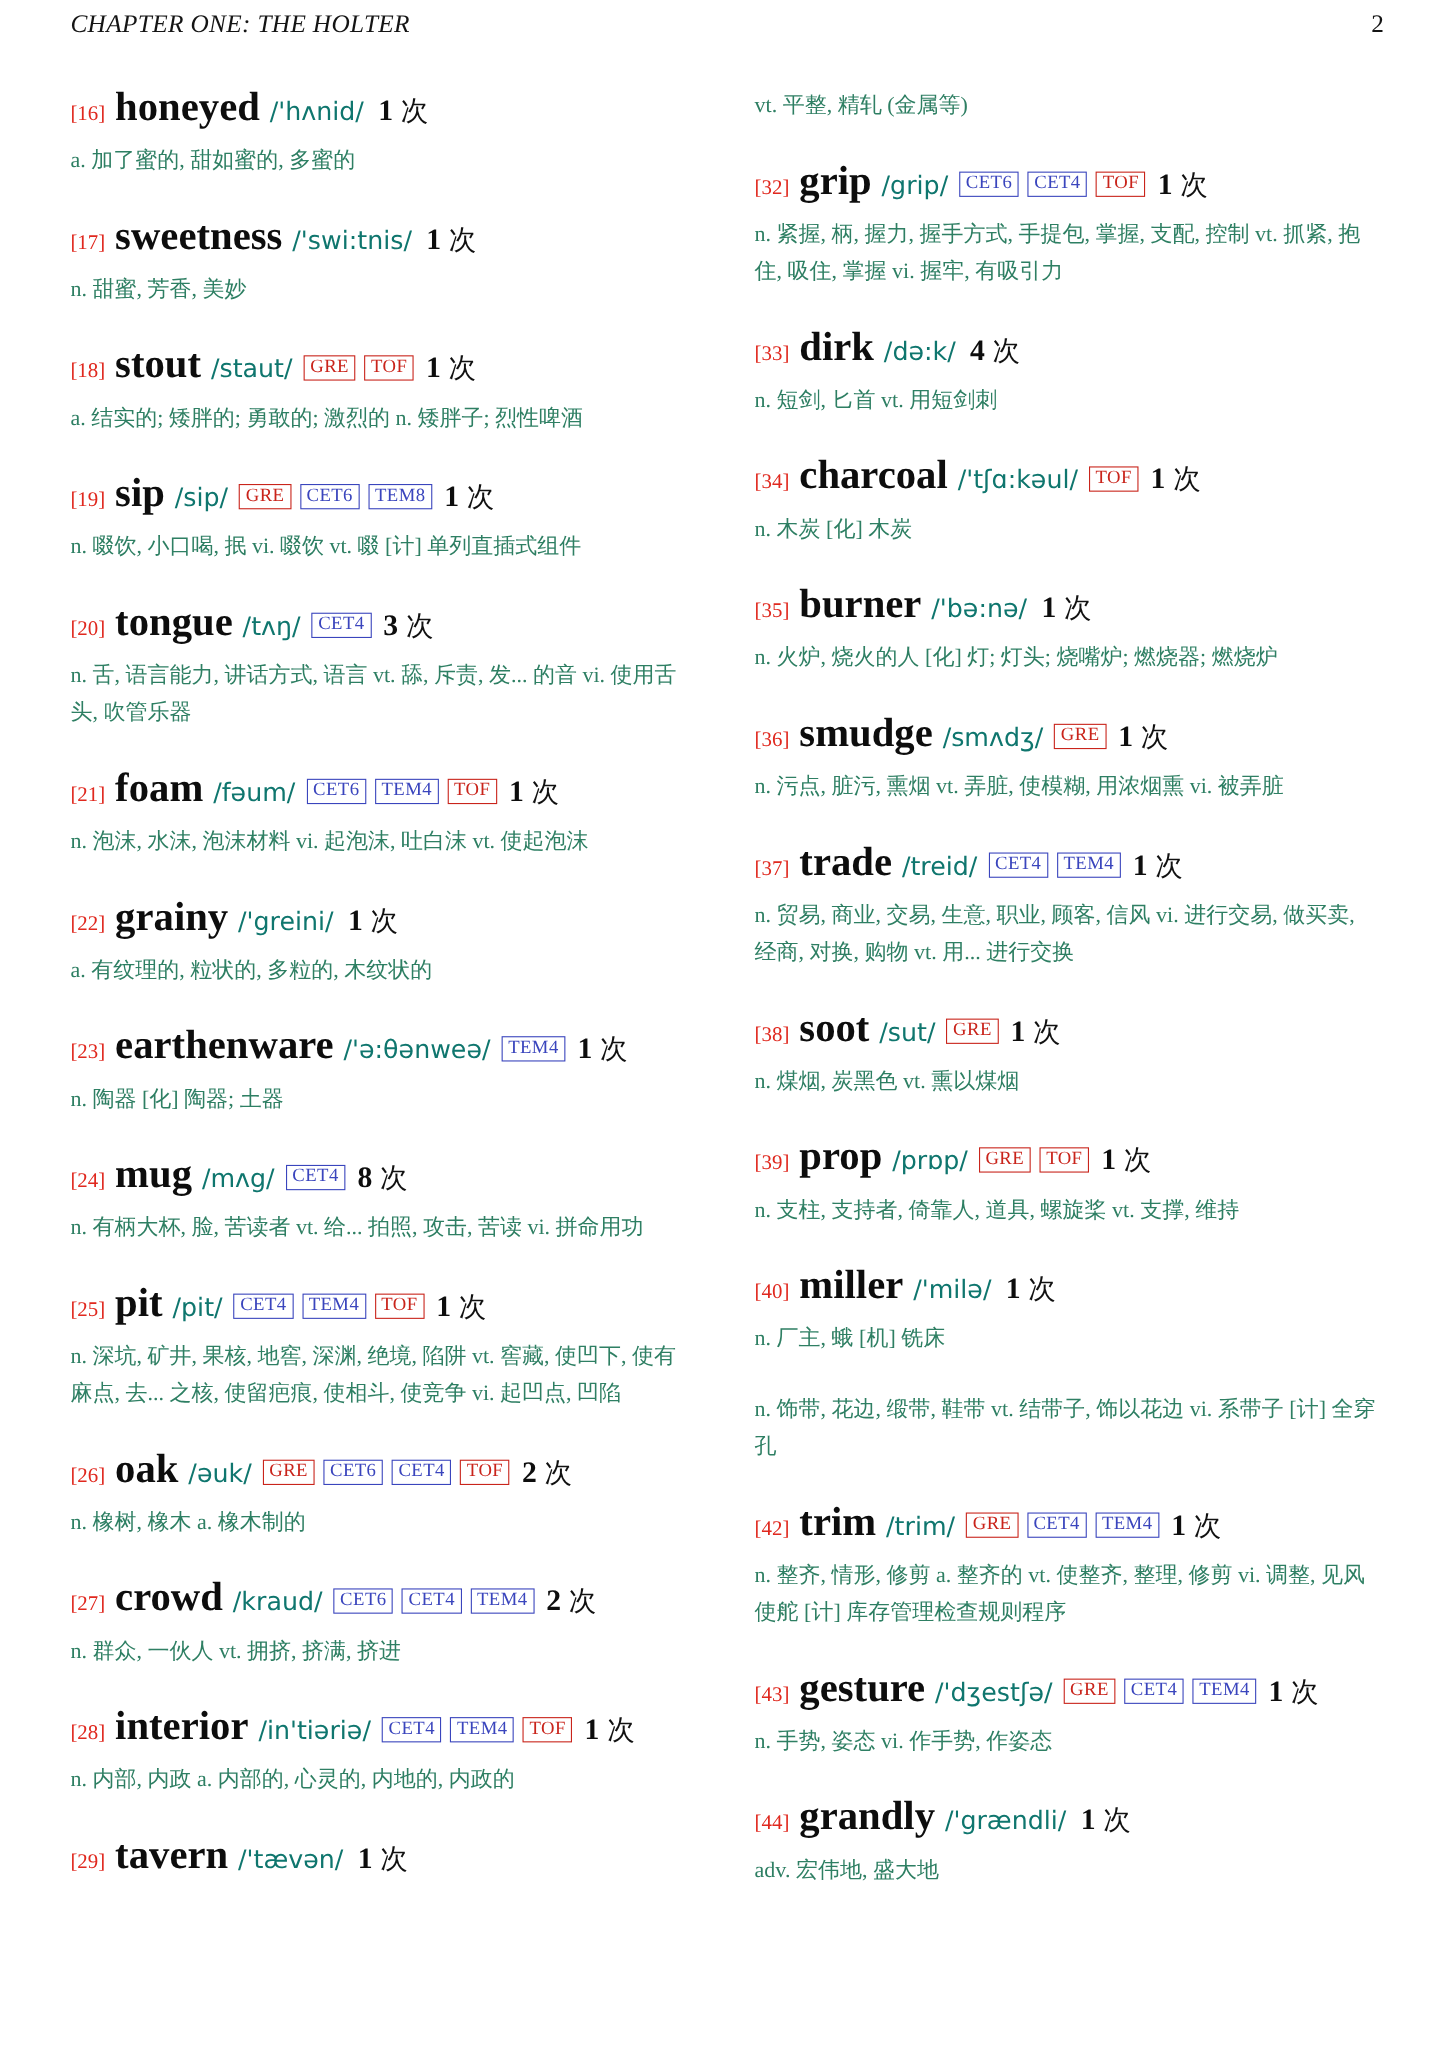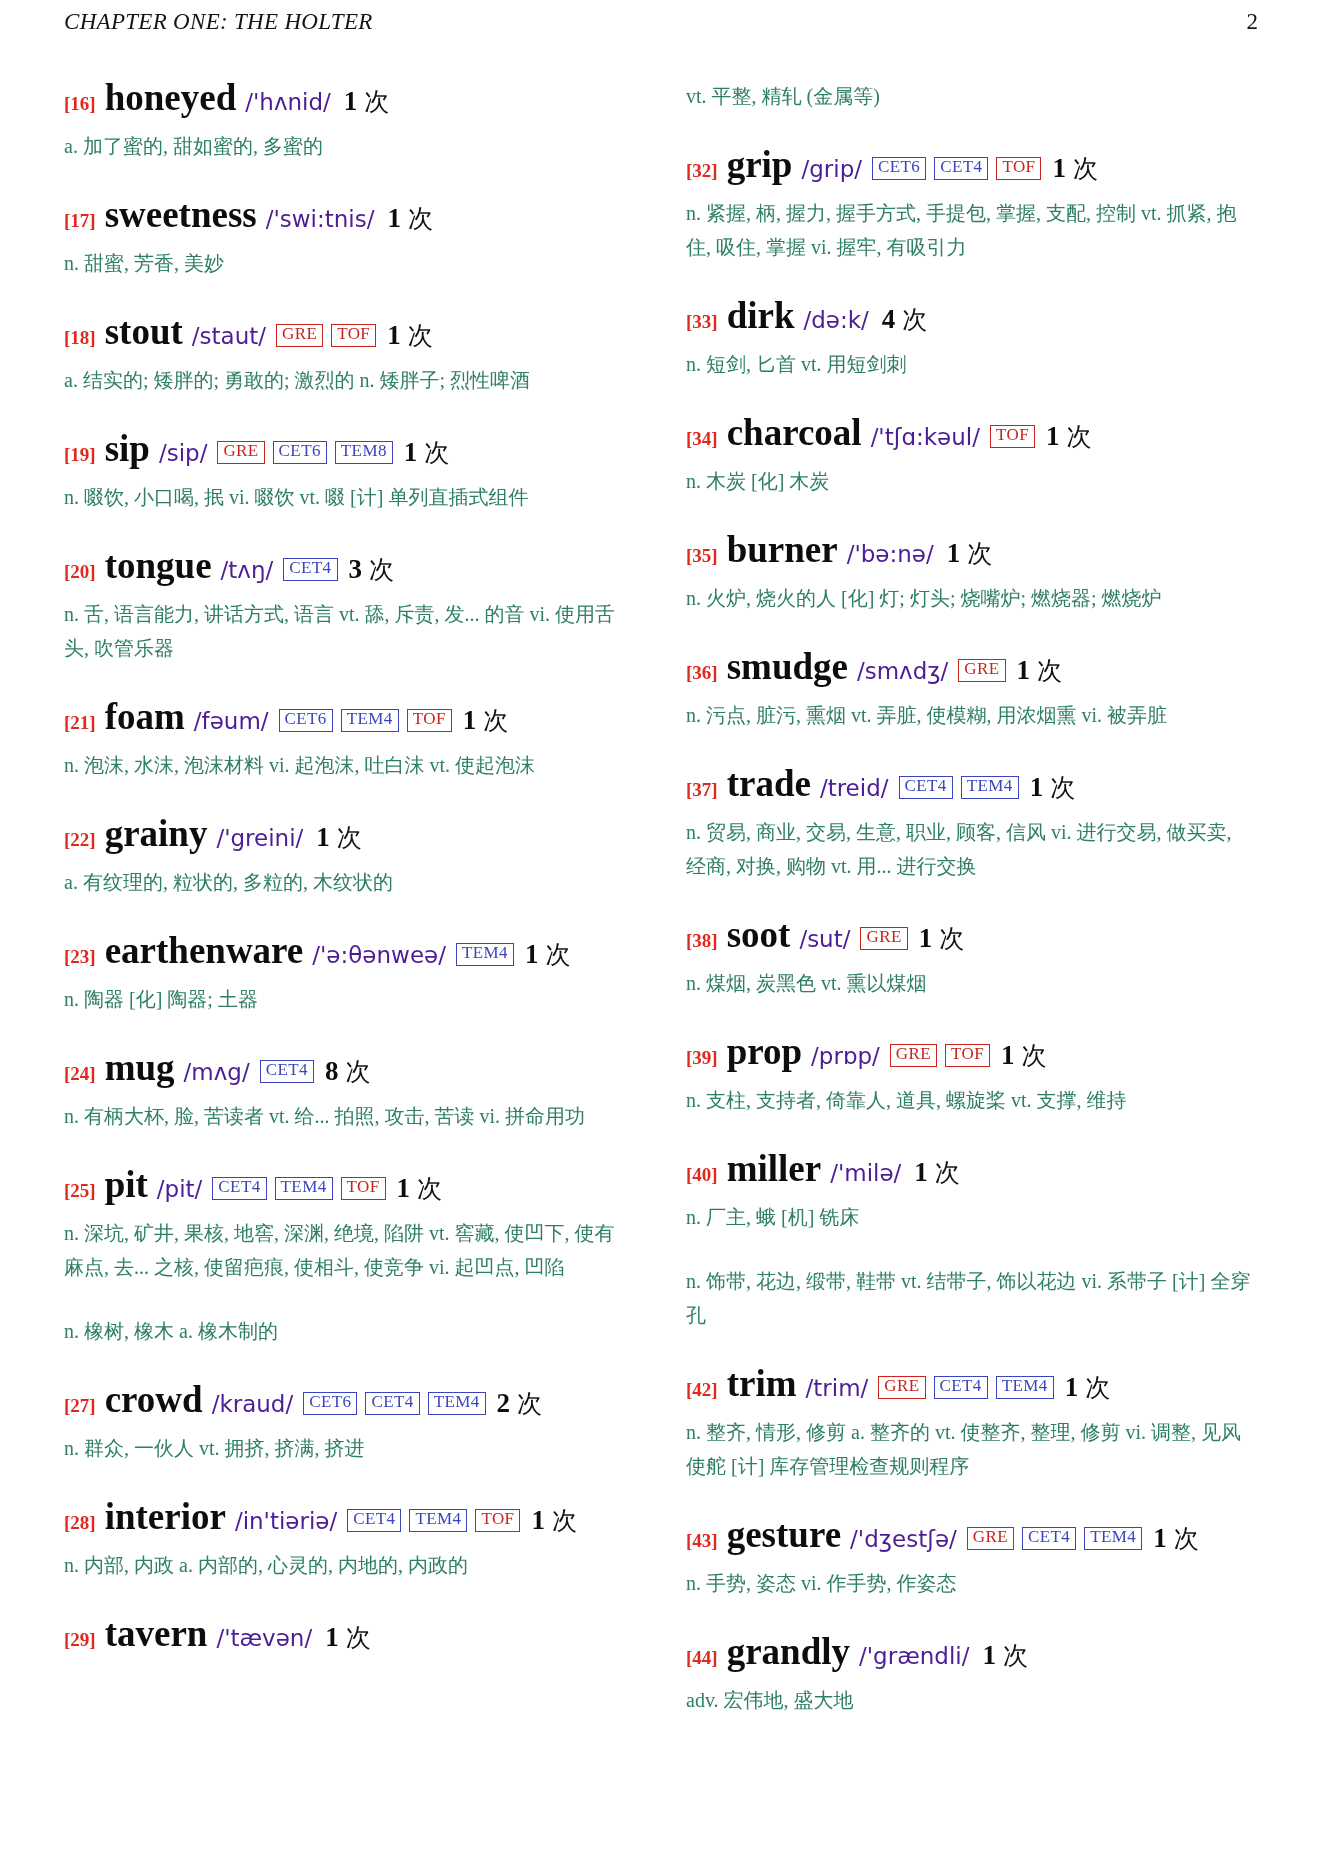--- a/index.html
+++ b/index.html
@@ -45,33 +45,33 @@
   .entry { margin-bottom: 30px; }
   .headline {
     font-size: 37px;
     font-weight: 700;
     line-height: 44px;
     white-space: nowrap;
     color: #0d0d0d;
   }
   .num {
     font-size: 19px;
-    font-weight: 700;
+    font-weight: 400;
     color: var(--num-red, #e0281e);
     margin-right: 9px;
   }
   .word {
     font-weight: 700;
     color: #0d0d0d;
   }
   .phon {
     font-family: "DejaVu Sans", "Liberation Sans", sans-serif;
     font-size: 23px;
     font-weight: 400;
-    color: #4c1d95;
+    color: #0f766e;
     margin-left: 9px;
   }
   .tags { margin-left: 10px; }
   .tag {
     display: inline-block;
     font-size: 17px;
     font-weight: 400;
     line-height: 17px;
     padding: 0 5px 4px 5px;
     border: 1.5px solid;
@@ -177,20 +177,23 @@
   </div>
 
   <div class="entry">
     <div class="headline">
       <span class="num">[25]</span><span class="word">pit</span><span class="phon">/pit/</span><span class="tags"><span class="tag blue">CET4</span><span class="tag blue">TEM4</span><span class="tag red">TOF</span></span><span class="count-wrap"><span class="count-num">1</span><span class="count-suffix">次</span></span>
     </div>
     <div class="def">n. 深坑, 矿井, 果核, 地窖, 深渊, 绝境, 陷阱 vt. 窖藏, 使凹下, 使有麻点, 去... 之核, 使留疤痕, 使相斗, 使竞争 vi. 起凹点, 凹陷</div>
   </div>
 
   <div class="entry">
+    <div class="headline">
+      <span class="num">[26]</span><span class="word">oak</span><span class="phon">/əuk/</span><span class="tags"><span class="tag red">GRE</span><span class="tag blue">CET6</span><span class="tag blue">CET4</span><span class="tag red">TOF</span></span><span class="count-wrap"><span class="count-num">2</span><span class="count-suffix">次</span></span>
+    </div>
     <div class="def">n. 橡树, 橡木 a. 橡木制的</div>
   </div>
 
   <div class="entry">
     <div class="headline">
       <span class="num">[27]</span><span class="word">crowd</span><span class="phon">/kraud/</span><span class="tags"><span class="tag blue">CET6</span><span class="tag blue">CET4</span><span class="tag blue">TEM4</span></span><span class="count-wrap"><span class="count-num">2</span><span class="count-suffix">次</span></span>
     </div>
     <div class="def">n. 群众, 一伙人 vt. 拥挤, 挤满, 挤进</div>
   </div>
 

